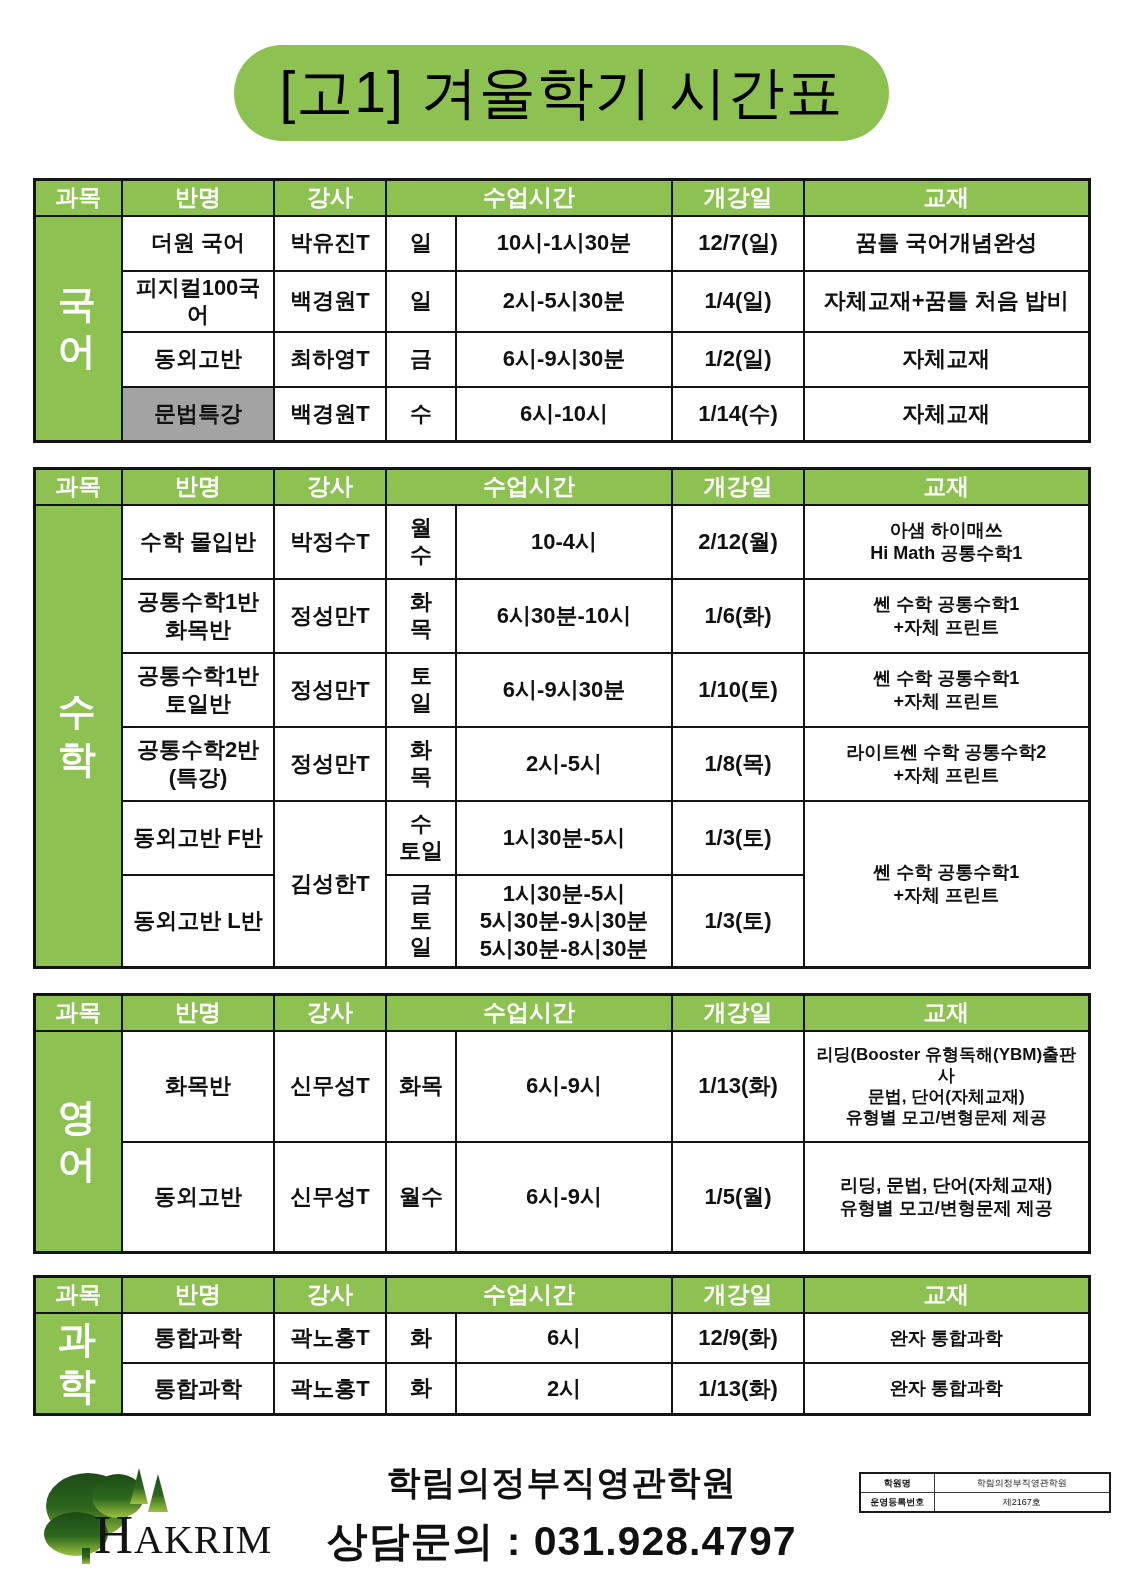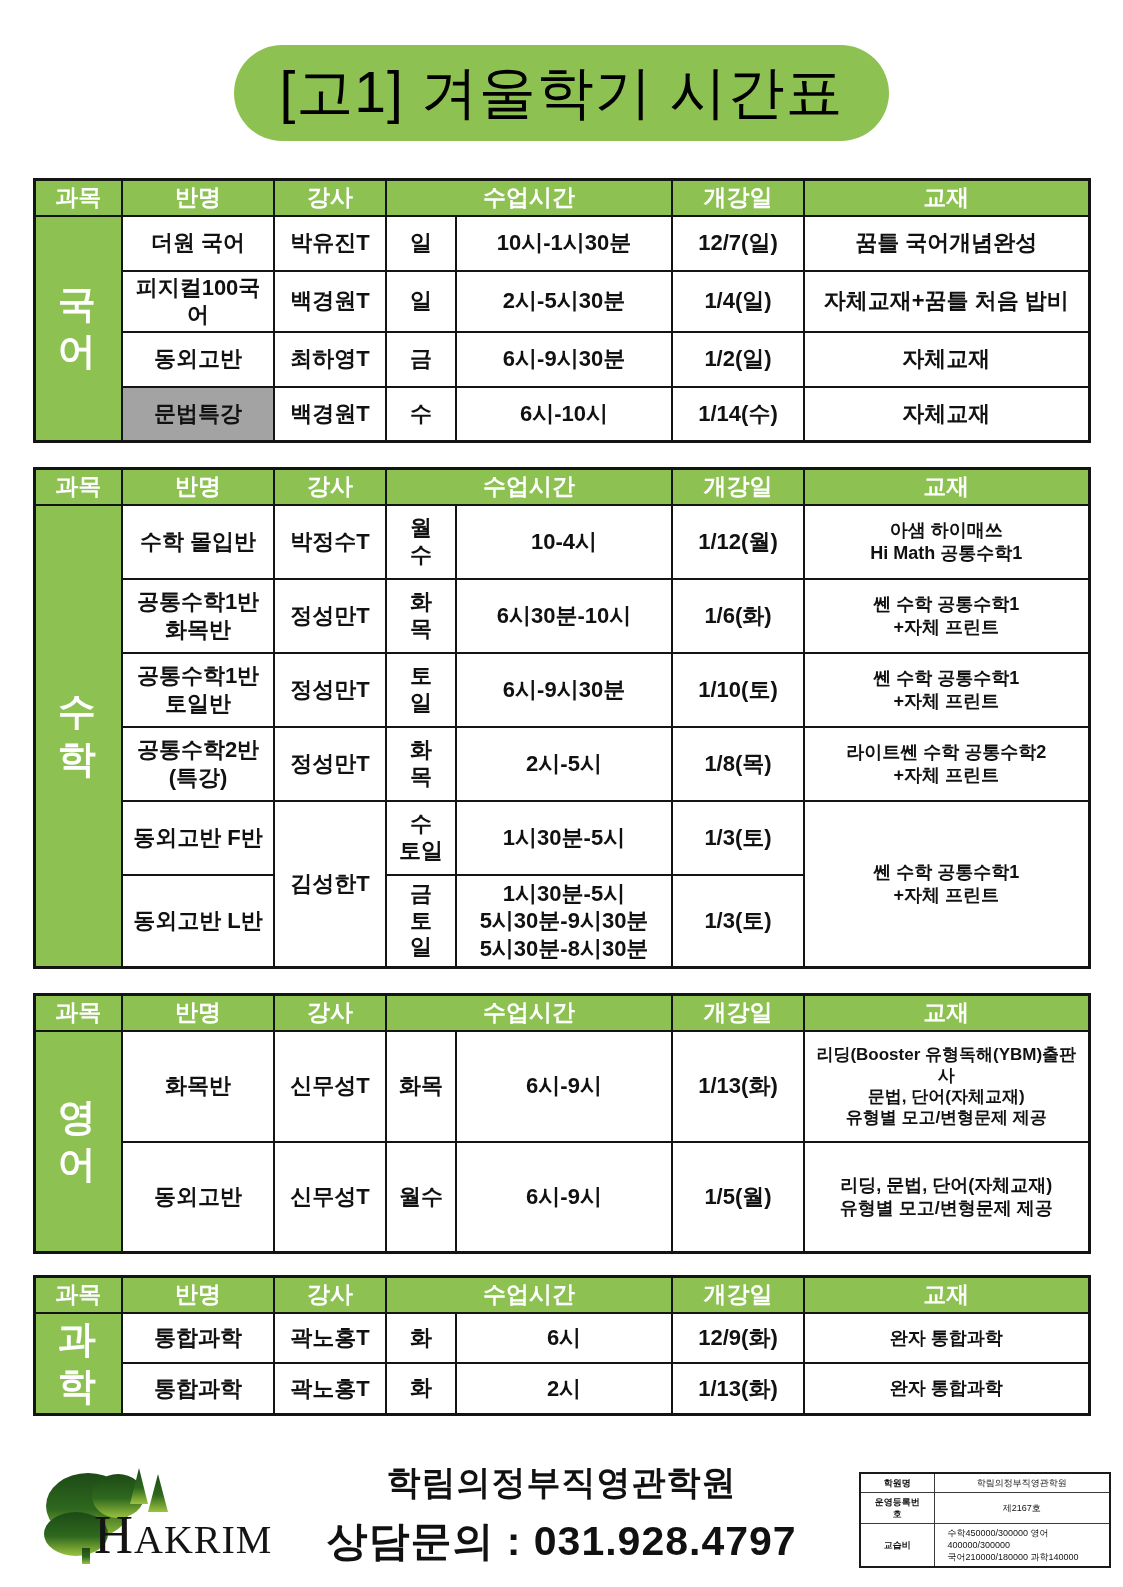--- a/index.html
+++ b/index.html
@@ -66,21 +66,21 @@
   .center-contact { position:absolute; left:0; right:0; top:6px; text-align:center; }
   .academy-name { font-size:34px; font-weight:800; letter-spacing:1px; }
   .contact-line { font-size:41px; font-weight:800; margin-top:8px; letter-spacing:1px; }
   .info-table {
     position:absolute; right:12px; top:18px;
     border-collapse:collapse; width:252px;
     border:2px solid #1a1a1a; background:#fff;
   }
   .info-table td {
     border:1px solid #3a3a3a;
-    font-size:9px; padding:3px 13px;
+    font-size:9px; padding:3px 2px;
     text-align:center; white-space:pre-line; line-height:1.35;
   }
   .info-table td.lbl { width:74px; font-weight:700; }
   .info-table td.val-left { text-align:left; }
 </style>
 </head>
 <body>
 
 <div class="title-badge">[고1] 겨울학기 시간표</div>
 
@@ -158,21 +158,21 @@
     <th>개강일</th>
     <th>교재</th>
   </tr>
   <tr class="r74">
     <td class="subject" rowspan="6">수학</td>
     <td>수학 몰입반</td>
     <td>박정수T</td>
     <td class="day">월
 수</td>
     <td>10-4시</td>
-    <td>1/12(월)</td>
+    <td>2/12(월)</td>
     <td class="book-sm">아샘 하이매쓰
 Hi Math 공통수학1</td>
   </tr>
   <tr class="r74">
     <td>공통수학1반
 화목반</td>
     <td>정성만T</td>
     <td class="day">화
 목</td>
     <td>6시30분-10시</td>
@@ -334,20 +334,15 @@
   <table class="info-table">
     <tbody>
         <tr>
       <td class="lbl">학원명</td>
       <td>학림의정부직영관학원</td>
     </tr>
     <tr>
       <td class="lbl">운영등록번호</td>
       <td>제2167호</td>
     </tr>
-    <tr>
-      <td class="lbl">교습비</td>
-      <td class="val-left">수학450000/300000 영어400000/300000
-국어210000/180000 과학140000</td>
-    </tr>
   </tbody>
     </table>
 </div>
 
 </body></html>

